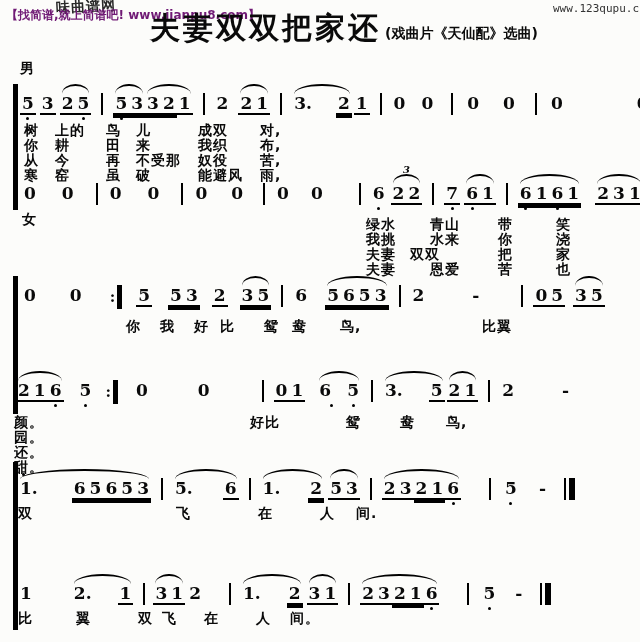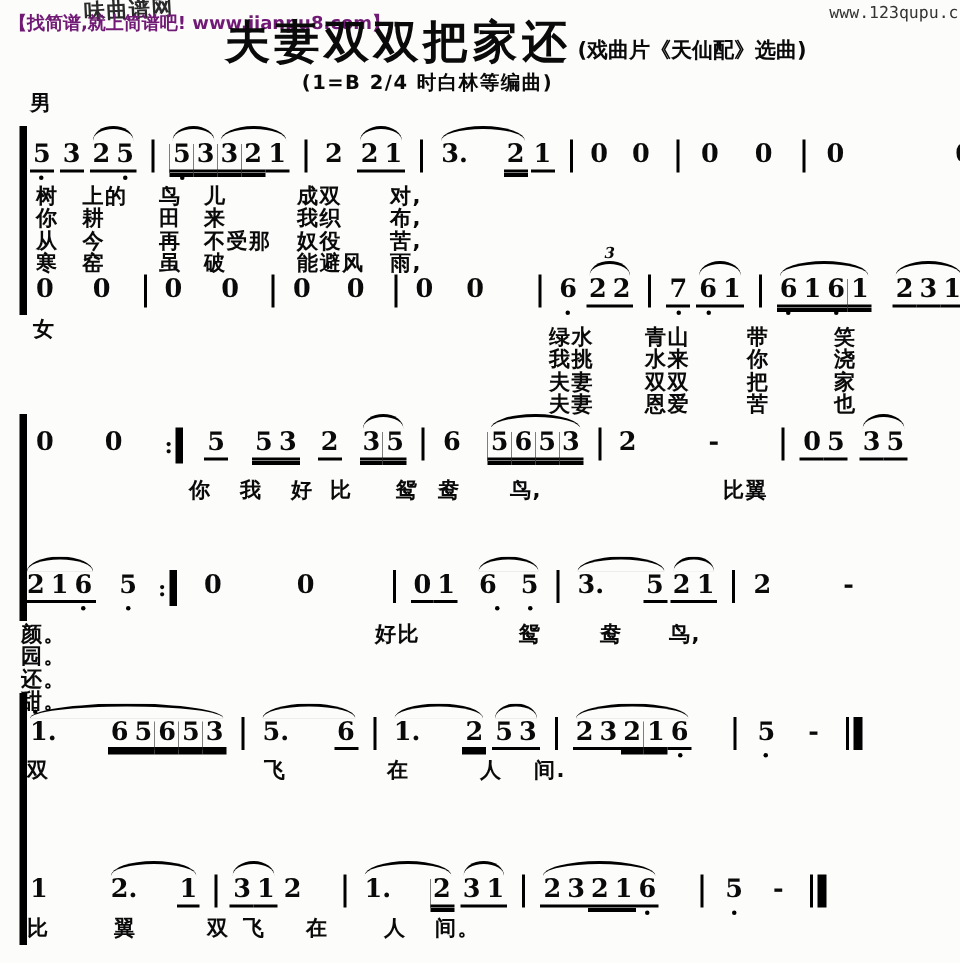--- a/index.html
+++ b/index.html
@@ -48,21 +48,20 @@
 <body>
 
 <div class="sheet">
   <div class="wm-black">味曲谱网</div>
   <div class="wm-red">【找简谱,就上简谱吧! www.jianpu8.com】</div>
   <div class="site-right">www.123qupu.c</div>
   <div class="title-row">
     <span class="title">夫妻双双把家还</span>
     <span class="title-note">(戏曲片《天仙配》选曲)</span>
   </div>
-  <div class="subtitle">(1=B 2/4 时白林等编曲)</div>
   <div id="score">
       <div class="bracket" style="left: 13px; top: 84px; height: 126px;"></div>
       <div class="vlabel" style="left: 20px; top: 60px;">男</div>
       <div class="vlabel" style="left: 22px; top: 211px;">女</div>
       <div class="note-row" style="left: 20px; top: 93px;">
         <span class="nt u1 lo" style="margin-right: 4px;">5</span>
         <span class="nt u1" style="margin-right: 4px;">3</span>
         <span class="grp tie" style="margin-right: 10px;">
           <span class="nt u1">2</span>
           <span class="nt u1 lo">5</span>
@@ -163,21 +162,21 @@
       <div class="lyr-seg" style="left: 260px; top: 167px;">雨,</div>
       <div class="lyr-seg" style="left: 366px; top: 216px; text-align: center;">绿水</div>
       <div class="lyr-seg" style="left: 430px; top: 216px;">青山</div>
       <div class="lyr-seg" style="left: 498px; top: 216px;">带</div>
       <div class="lyr-seg" style="left: 556px; top: 216px;">笑</div>
       <div class="lyr-seg" style="left: 366px; top: 231px;">我挑</div>
       <div class="lyr-seg" style="left: 430px; top: 231px;">水来</div>
       <div class="lyr-seg" style="left: 498px; top: 231px;">你</div>
       <div class="lyr-seg" style="left: 556px; top: 231px;">浇</div>
       <div class="lyr-seg" style="left: 366px; top: 246px;">夫妻</div>
-      <div class="lyr-seg" style="left: 430px; top: 246px;">双双</div>
+      <div class="lyr-seg" style="left: 410px; top: 246px;">双双</div>
       <div class="lyr-seg" style="left: 498px; top: 246px;">把</div>
       <div class="lyr-seg" style="left: 556px; top: 246px;">家</div>
       <div class="lyr-seg" style="left: 366px; top: 261px;">夫妻</div>
       <div class="lyr-seg" style="left: 430px; top: 261px;">恩爱</div>
       <div class="lyr-seg" style="left: 498px; top: 261px;">苦</div>
       <div class="lyr-seg" style="left: 556px; top: 261px;">也</div>
       <div class="bracket" style="left: 13px; top: 276px; height: 138px;"></div>
       <div class="note-row" style="left: 22px; top: 285px;">
         <span class="nt" style="margin-right: 30px;">0</span>
         <span class="nt" style="margin-right: 26px;">0</span>

